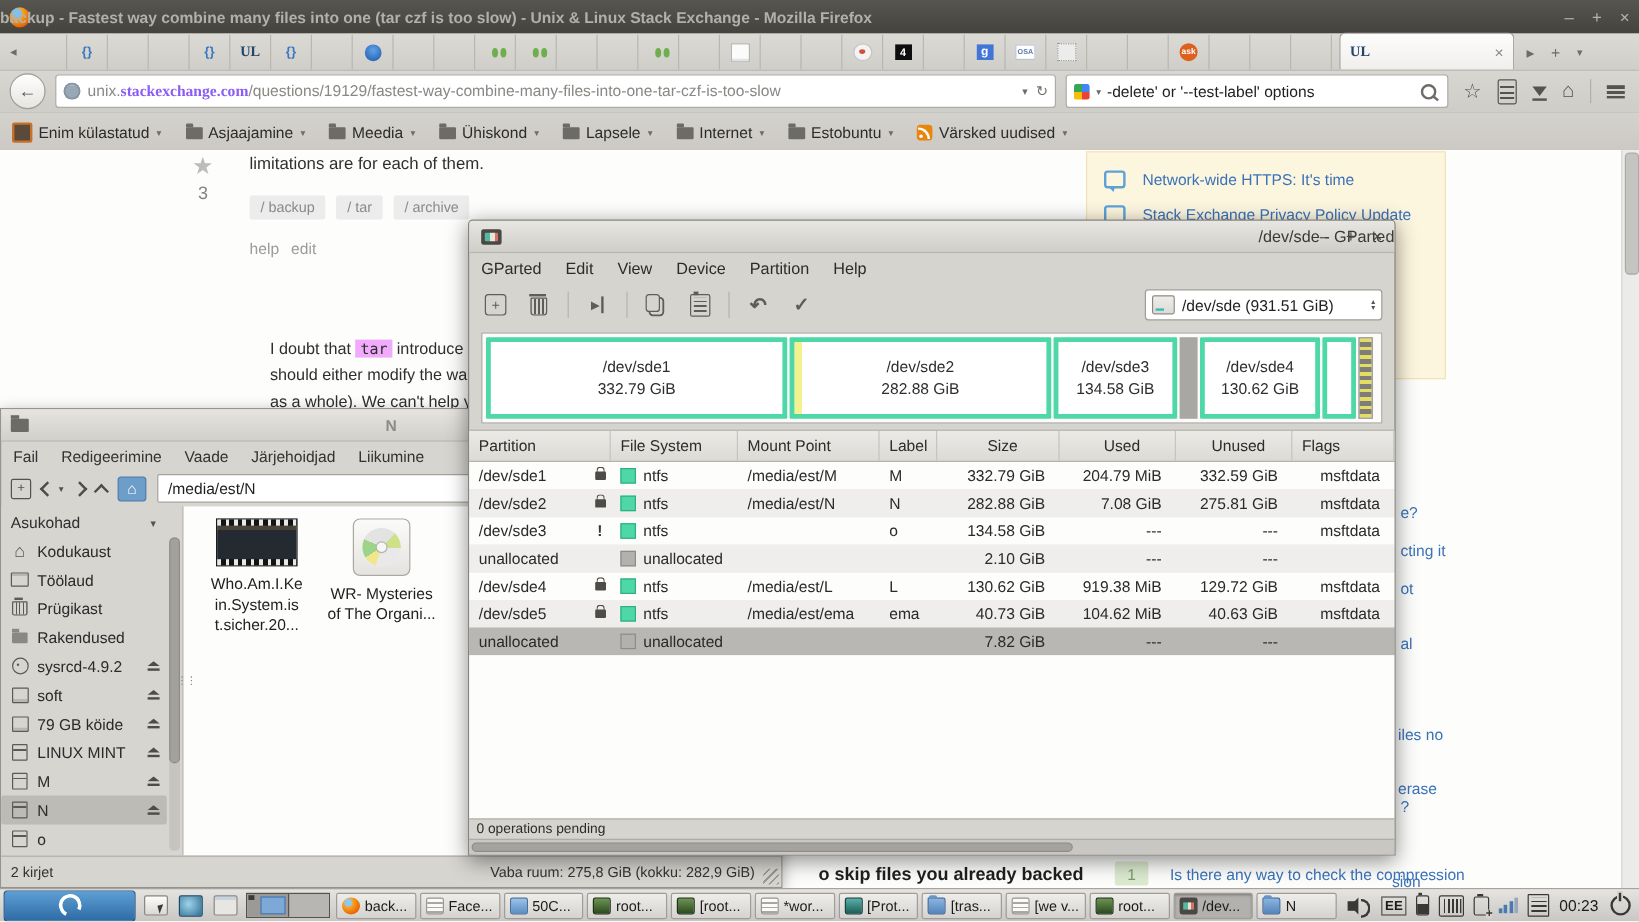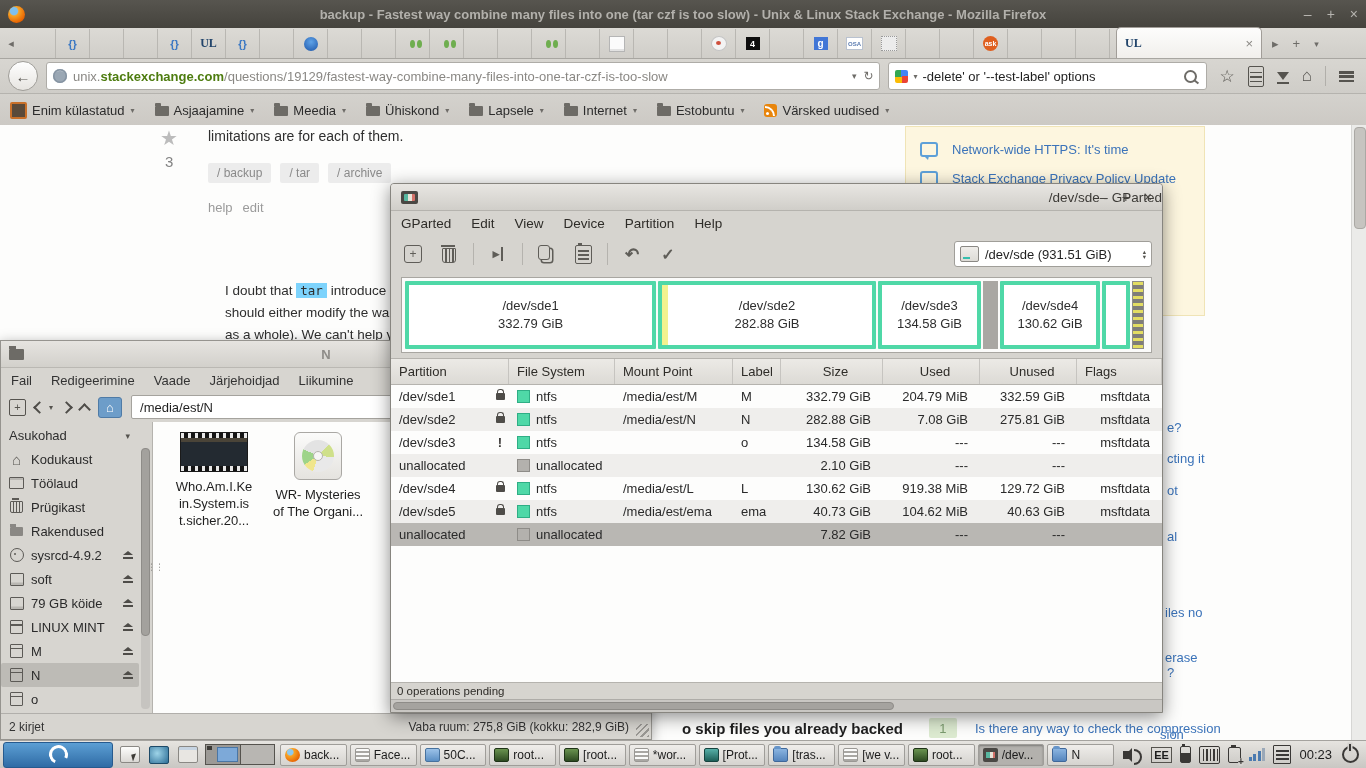--- a/index.html
+++ b/index.html
@@ -3,21 +3,21 @@
 <meta charset="utf-8">
 <style>
   html,body{margin:0;padding:0;}
   body{font-family:"Liberation Sans",sans-serif;}
   .screen{position:relative;width:1366px;height:768px;overflow:hidden;background:#fdfdfc;}
 
   
   .ff{position:absolute;inset:0;z-index:1;}
   .ff-titlebar{height:28px;background:linear-gradient(#57554f,#45433d);display:flex;align-items:center;padding:0 8px;}
   .ff-logo{width:17px;height:17px;border-radius:50%;background:radial-gradient(circle at 35% 30%,#7ec0ee 0 22%,#f7a325 30%,#e66000 75%,#b34700);flex:0 0 auto;}
-  .ff-title{position:absolute;left:0;right:0;text-align:center;font-size:13px;font-weight:bold;color:#b2b0ab;}
+  .ff-title{position:absolute;left:0;right:0;text-align:left;font-size:13px;font-weight:bold;color:#b2b0ab;}
   .ff-controls{margin-left:auto;display:flex;gap:15px;color:#b6b4af;font-size:14px;z-index:2;}
   .ff-controls span{cursor:default;}
 
   .ff-tabstrip{height:30px;background:linear-gradient(#dcdad5,#d0cec9);display:flex;align-items:flex-end;border-bottom:1px solid #a8a6a1;}
   .tab-scroll{width:22px;height:29px;display:flex;align-items:center;justify-content:center;color:#6e6c68;font-size:11px;}
   .tabs-row{display:flex;height:29px;}
   .tab{width:33px;height:29px;border-right:1px solid #b9b7b2;display:flex;align-items:center;justify-content:center;}
   .tab-active{width:128px;height:30px;background:linear-gradient(#fdfdfc,#f1efec);border:1px solid #a19d98;border-bottom:none;border-radius:5px 5px 0 0;display:flex;align-items:center;padding:0 8px;margin-left:6px;}
   .tab-close{margin-left:auto;color:#8a8884;font-size:13px;}
   .tabstrip-ctrl{display:flex;align-items:center;gap:14px;margin-left:10px;color:#6e6c68;font-size:13px;height:29px;}
@@ -35,21 +35,21 @@
   .fav-osa{width:15px;height:11px;background:#fff;border:1px solid #b9c2d0;color:#5a7bb0;font-size:6px;font-weight:bold;display:flex;align-items:center;justify-content:center;}
   .fav-lace{width:13px;height:13px;border:1px dotted #9a9a9a;background:#ececec;}
   .fav-ask{width:15px;height:15px;border-radius:50%;background:#df5f1f;color:#fff;font-size:7px;font-weight:bold;display:flex;align-items:center;justify-content:center;}
   .fav-blank{width:14px;}
 
   .ff-navbar{height:34px;background:linear-gradient(#d8d6d1,#cfcdc8);display:flex;align-items:center;padding:0 8px;gap:8px;border-bottom:1px solid #b5b3ae;}
   .nav-back{width:28px;height:28px;border-radius:50%;border:1px solid #a09e99;background:linear-gradient(#fefefe,#e7e5e1);display:flex;align-items:center;justify-content:center;color:#55534e;font-size:15px;font-weight:bold;flex:0 0 auto;}
   .url-field{flex:1;height:26px;background:#fff;border:1px solid #aeaca7;border-radius:3px;display:flex;align-items:center;padding:0 6px;gap:6px;min-width:0;}
   .globe-ic{width:14px;height:14px;border-radius:50%;background:#9aa7b4;box-shadow:inset 0 0 0 1.5px #8593a2,inset 0 4px 0 -2px #c3ccd4;flex:0 0 auto;}
   .url-text{font-size:13px;color:#8a8884;white-space:nowrap;overflow:hidden;text-overflow:ellipsis;}
-  .url-text b{color:#4d7c0f;font-weight:bold;}
+  .url-text b{color:#8b5cf6;font-weight:bold;font-family:Liberation Serif, serif;}
   .url-ctrl{margin-left:auto;display:flex;align-items:center;gap:7px;color:#6e6c68;font-size:12px;flex:0 0 auto;}
   .search-field{width:305px;height:26px;background:#fff;border:1px solid #aeaca7;border-radius:3px;display:flex;align-items:center;padding:0 6px;gap:5px;flex:0 0 auto;}
   .g-ic{width:13px;height:13px;border-radius:2px;background:conic-gradient(#4285f4 0 25%,#ea4335 0 50%,#fbbc05 0 75%,#34a853 0);flex:0 0 auto;}
   .search-text{font-size:13px;color:#1f1f1f;white-space:nowrap;overflow:hidden;flex:1;}
   .mag{width:9px;height:9px;border:2px solid #6e6c68;border-radius:50%;position:relative;flex:0 0 auto;margin-right:3px;}
   .mag::after{content:"";position:absolute;width:5px;height:2px;background:#6e6c68;right:-4px;bottom:-2px;transform:rotate(40deg);}
   .nav-icons{display:flex;align-items:center;gap:13px;color:#56544f;flex:0 0 auto;padding:0 4px;}
   .star-ic{font-size:17px;}
   .bmlist-ic{width:12px;height:15px;border:1.5px solid #56544f;border-radius:2px;background:repeating-linear-gradient(#0000 0 3px,#56544f 3px 4.5px) content-box;padding:2px 1px;}
   .dl-ic{width:0;height:0;border-left:6px solid transparent;border-right:6px solid transparent;border-top:8px solid #56544f;position:relative;}
@@ -69,21 +69,21 @@
   .bm-rss::after{content:"";position:absolute;left:1px;bottom:1px;width:8px;height:8px;border:2px solid #fff;border-bottom:none;border-left:none;border-radius:0 100% 0 0;}
 
   .ff-content{position:absolute;top:125px;left:0;right:0;bottom:28px;background:#fdfdfc;overflow:hidden;}
   .q-star{position:absolute;left:160px;top:1px;font-size:20px;color:#bcbcbc;}
   .q-starcount{position:absolute;left:165px;top:28px;font-size:15px;color:#848484;}
   .q-text{position:absolute;left:208px;top:3px;font-size:14px;color:#2f2f2f;}
   .q-tags{position:absolute;left:208px;top:38px;display:flex;gap:9px;}
   .q-tag{background:#ececec;color:#8a8a8a;font-size:12px;padding:3px 9px;border-radius:2px;}
   .q-links{position:absolute;left:208px;top:75px;display:flex;gap:10px;font-size:13px;color:#9b9b9b;}
   .comment{position:absolute;left:225px;top:155px;width:310px;font-size:13.5px;color:#2e2e2e;line-height:22px;}
-  .comment code{font-family:"DejaVu Sans Mono",monospace;background:#7dd3fc;padding:0 4px;font-size:12.5px;}
+  .comment code{font-family:"DejaVu Sans Mono",monospace;background:#f0abfc;padding:0 4px;font-size:12.5px;}
   .notice-box{position:absolute;left:905px;top:1px;width:300px;height:190px;background:#fdf6df;border:1px solid #f0e4b6;padding:8px 0 0 14px;box-sizing:border-box;}
   .notice-row{display:flex;align-items:center;gap:14px;height:29px;}
   .bubble-ic{width:14px;height:11px;border:2px solid #5ea0d8;border-radius:3px;position:relative;flex:0 0 auto;}
   .bubble-ic::after{content:"";position:absolute;left:2px;bottom:-5px;border-left:4px solid transparent;border-right:1px solid transparent;border-top:4px solid #5ea0d8;}
   .se-link{font-size:13px;color:#3b73b9;}
   .rf{position:absolute;font-size:13px;color:#3b73b9;white-space:nowrap;}
   .rf0{left:1167px;top:295px;} .rf1{left:1167px;top:326px;} .rf2{left:1167px;top:358px;}
   .rf3{left:1167px;top:404px;} .rf4{left:1165px;top:480px;} .rf5{left:1165px;top:525px;}
   .rf6{left:1167px;top:540px;} .rf7{left:1160px;top:602px;}
   .page-bottom{position:absolute;top:593px;left:650px;display:flex;align-items:center;margin-left:32px;}

